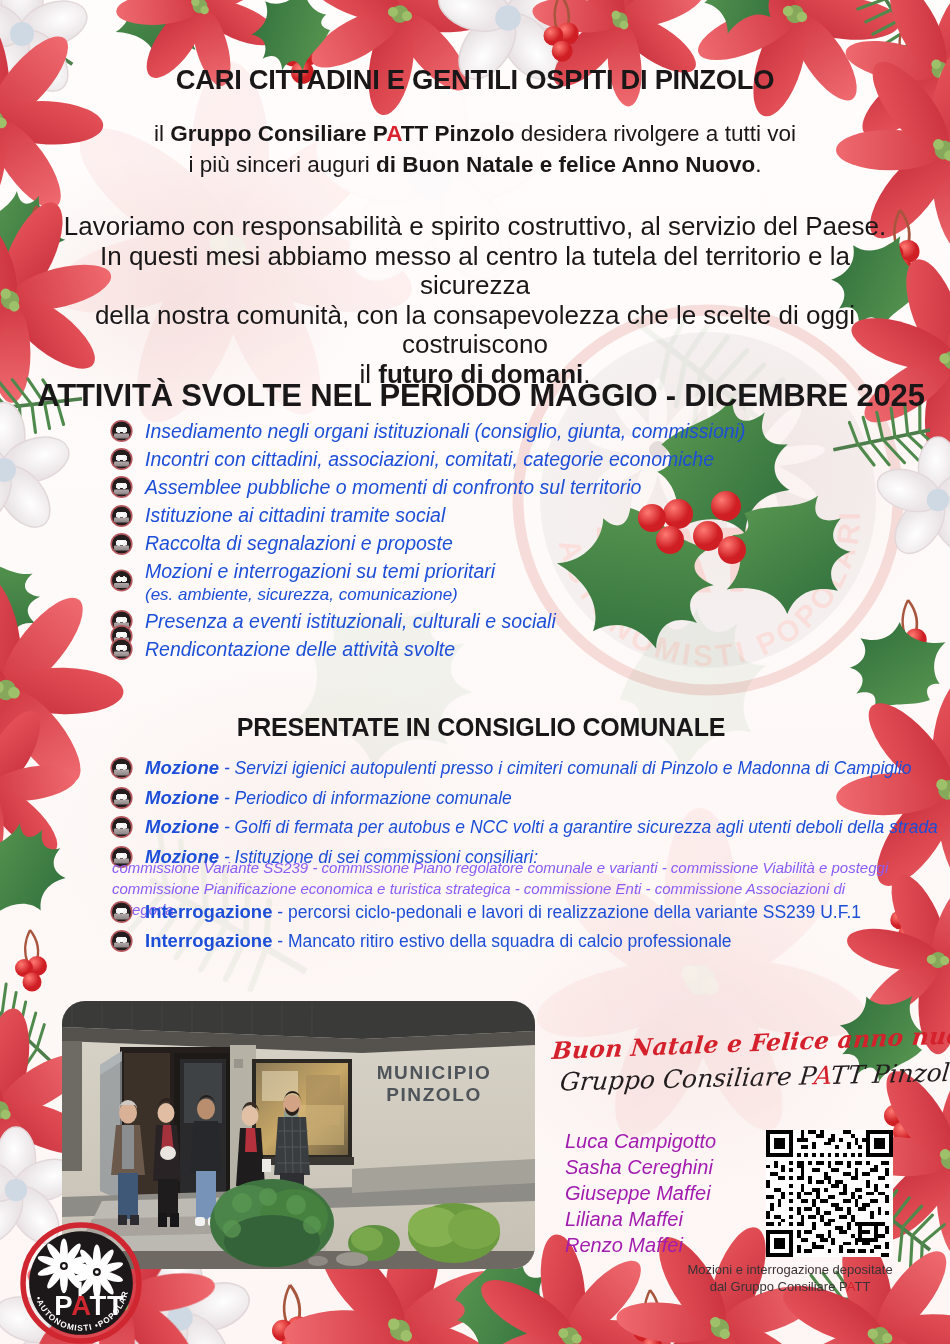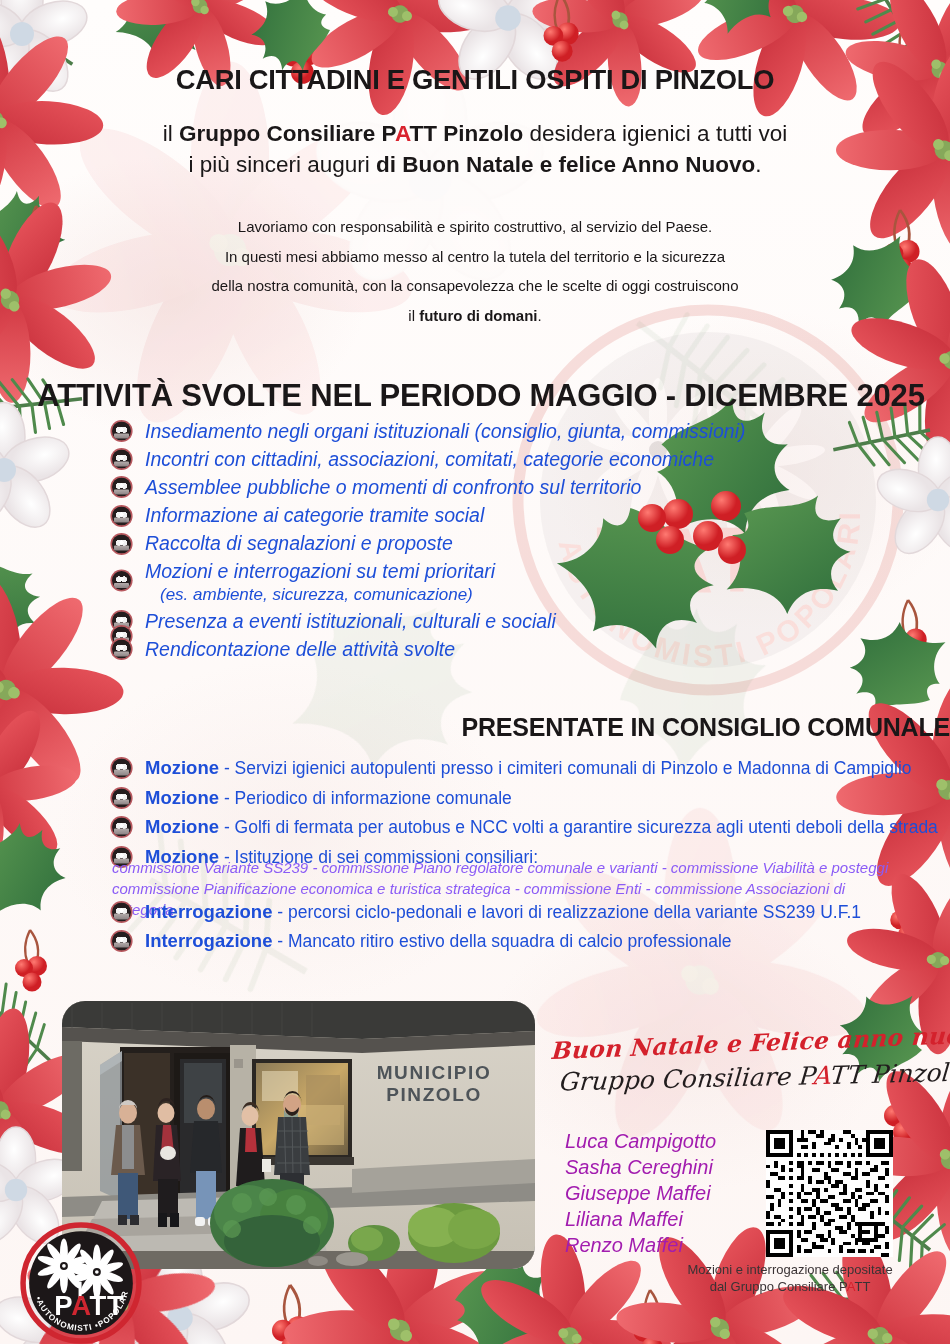--- a/index.html
+++ b/index.html
@@ -48,30 +48,30 @@
 
   .lead{
     position:absolute;left:70px;right:70px;top:118px;
     text-align:center;font-size:22.5px;line-height:31px;color:#1a1718;
   }
   .lead b{font-weight:bold;}
   .red-a{color:#d9232e;}
 
   .para{
     position:absolute;left:60px;right:60px;top:212px;
-    text-align:center;font-size:15px;line-height:29.5px;color:#1a1718;
+    text-align:center;font-size:26px;line-height:29.5px;color:#1a1718;
   }
   .para b{font-weight:bold;}
 
   .sec-title{
     position:absolute;left:0;right:0;
     text-align:center;font-weight:bold;color:#1a1718;
   }
   #sec1-title{top:378px;font-size:31px;letter-spacing:-.2px;padding-left:12px;}
-  #sec2-title{top:713px;font-size:25px;letter-spacing:-.2px;padding-left:12px;text-align:right;}
+  #sec2-title{top:713px;font-size:25px;letter-spacing:-.2px;padding-left:12px;}
 
   ul.bul{list-style:none;margin:0;padding:0;position:absolute;}
   ul.bul li{
     position:relative;padding-left:33px;color:#1d4ed8;
   }
   .bdot{
     position:absolute;left:0;top:50%;transform:translateY(-50%);
     width:19px;height:19px;border-radius:50%;
     background:
       radial-gradient(circle at 50% 42%, #ffffff 0 14%, transparent 15%),
@@ -83,25 +83,25 @@
   }
   .bdot i{
     position:absolute;left:2px;right:2px;bottom:2.4px;height:5.4px;
     background:linear-gradient(#cfc7c6,#9e9596);
     border-radius:1px;opacity:.85;
   }
 
   
   #acts{left:112px;top:418px;font-size:19.5px;line-height:26.6px;font-style:italic;}
   #acts li{margin-bottom:1.5px;}
-  #acts li .sub{display:block;font-size:17px;line-height:22px;padding-left:0;margin-left:15px;}
+  #acts li .sub{display:block;font-size:17px;line-height:22px;padding-left:0;}
 
   
   #motions{left:112px;top:754px;font-size:17.5px;line-height:27.5px;}
-  #motions li{margin-bottom:1px;}
+  #motions li{margin-bottom:1px;font-style:italic;}
   #motions li b{font-weight:bold;font-size:18.5px;}
   #motions .dash{font-weight:normal;}
   .commissions{
     position:absolute;left:112px;top:857px;width:795px;
     font-size:15px;line-height:21px;font-style:italic;color:#8b5cf6;
   }
 
   
   .photo{
     position:absolute;left:62px;top:1001px;width:473px;height:268px;
@@ -361,21 +361,21 @@
     </g>
   </svg>
 
   <div class="content">
 
     <div class="h1">
       <span>CARI CITTADINI E GENTILI OSPITI DI PINZOLO</span>
     </div>
 
     <div class="lead">
-      <span><span>il </span><b><span>Gruppo Consiliare P</span><span class="red-a">A</span><span>TT Pinzolo</span></b><span> desidera igienici a tutti voi</span></span><br>
+      <span><span>il </span><b><span>Gruppo Consiliare P</span><span class="red-a">A</span><span>TT Pinzolo</span></b><span> desidera rivolgere a tutti voi</span></span><br>
       <span><span>i più sinceri auguri </span><b>di Buon Natale e felice Anno Nuovo</b><span>.</span></span>
     </div>
 
     <div class="para">
       <span>Lavoriamo con responsabilità e spirito costruttivo, al servizio del Paese.</span><br>
       <span>In questi mesi abbiamo messo al centro la tutela del territorio e la sicurezza</span><br>
       <span>della nostra comunità, con la consapevolezza che le scelte di oggi costruiscono</span><br>
       <span>il </span><b>futuro di domani</b><span>.</span>
     </div>
 
@@ -397,21 +397,21 @@
       <li>
         <span class="bdot">
             <i></i>
           </span>
         <span>Assemblee pubbliche o momenti di confronto sul territorio</span>
       </li>
       <li>
         <span class="bdot">
             <i></i>
           </span>
-        <span>Informazione ai categorie tramite social</span>
+        <span>Istituzione ai cittadini tramite social</span>
       </li>
       <li>
         <span class="bdot">
             <i></i>
           </span>
         <span>Raccolta di segnalazioni e proposte</span>
       </li>
       <li style="line-height:26px;">
         <span class="bdot" style="top:13px;transform:none;">
             <i></i>

